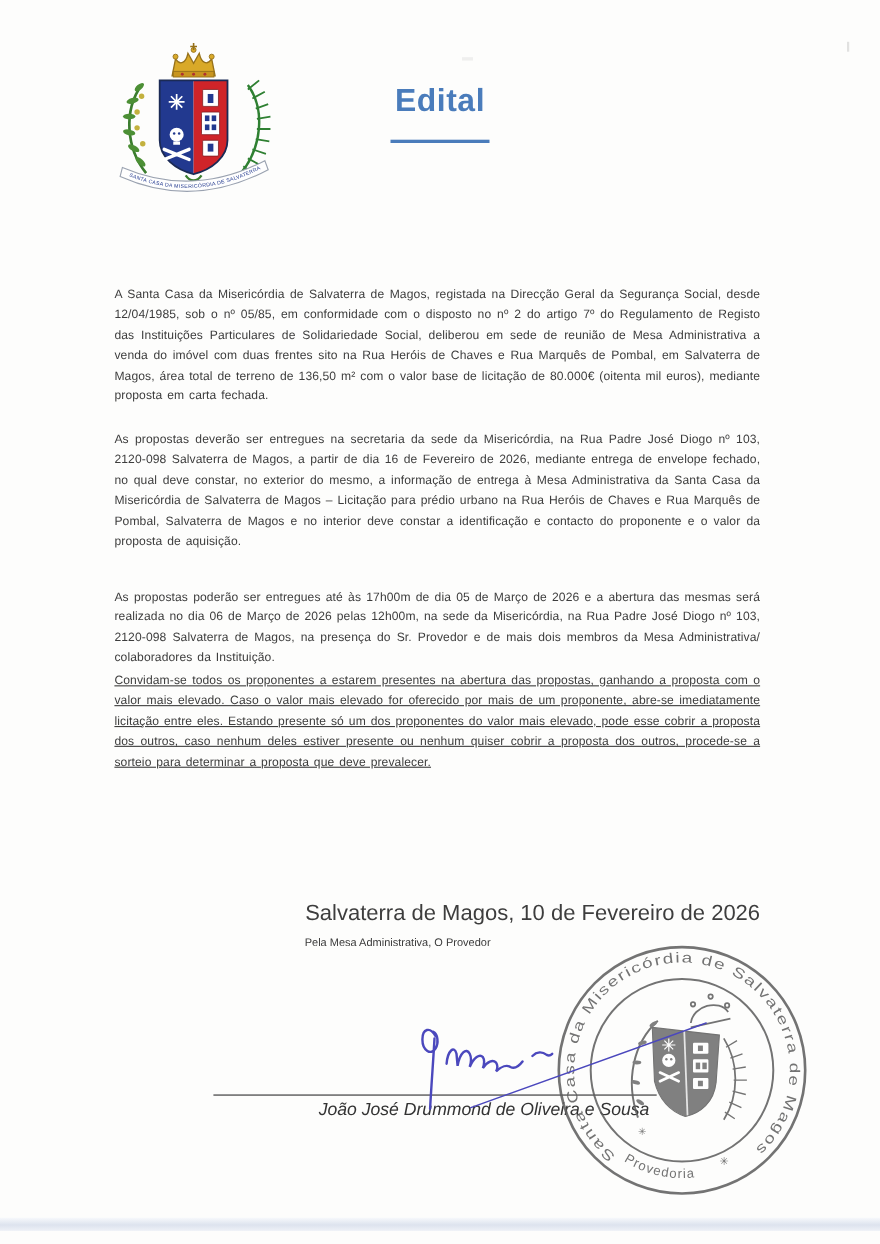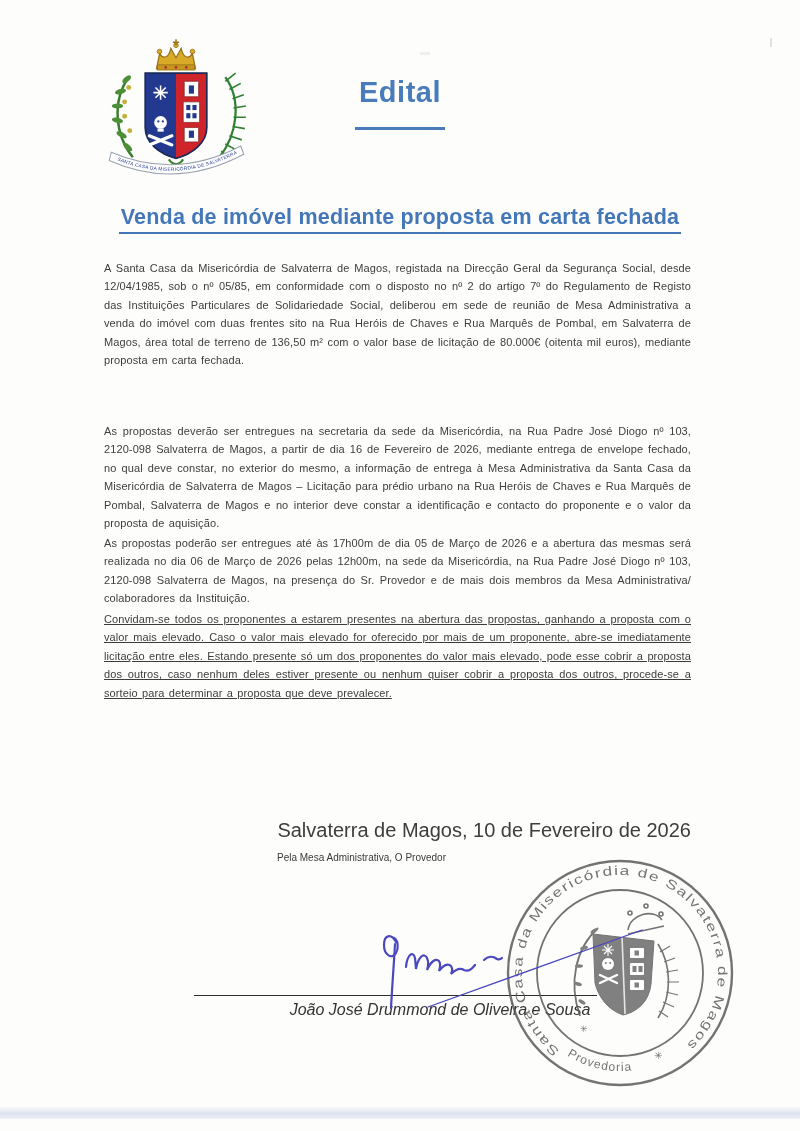--- a/index.html
+++ b/index.html
@@ -20,21 +20,21 @@
     font-size:21.5px;font-weight:700;color:#4377b7;letter-spacing:.2px;
   }
   .doc-subtitle span{display:inline-block;border-bottom:2.5px solid #4377b7;padding:0 2px 2px;}
   
   .para{
     position:absolute;left:104px;width:587px;margin:0;
     text-align:justify;text-align-last:left;
     font-size:11px;line-height:18.4px;color:#3d3d3d;
     letter-spacing:.1px;word-spacing:1.2px;
   }
-  .p1{top:259px;} .p2{top:422px;} .p3{top:534px;} .p4{top:610px;text-decoration:underline;} .p5{top:765px;}
+  .p1{top:259px;} .p2{top:391px;} .p3{top:534px;} .p4{top:610px;text-decoration:underline;} .p5{top:765px;}
   .date-line{
     position:absolute;left:104px;top:819px;width:587px;text-align:right;
     font-size:20px;color:#3d3d3d;
   }
   
   .sig-byline{position:absolute;left:277px;top:852px;font-size:10px;color:#3a3a3a;}
   .sig-ink{position:absolute;left:358px;top:908px;width:330px;height:108px;z-index:3;}
   .sig-rule{position:absolute;left:194px;top:995px;width:403px;height:0;border-top:1.6px solid #2e2e2e;z-index:2;}
   .signer-name{
     position:absolute;left:235px;top:1001px;width:410px;text-align:center;
@@ -127,23 +127,20 @@
         </defs>
       <text font-size="4.6" fill="#22398f" letter-spacing=".3">
         <textPath href="#ribbonArc" startOffset="2">SANTA CASA DA MISERICÓRDIA DE SALVATERRA DE MAGOS</textPath>
       </text>
     </g>
   </svg>
 
   <div class="doc-title">
     <span>Edital</span>
   </div>
-  <div class="doc-subtitle">
-    <span>Venda de imóvel mediante proposta em carta fechada</span>
-  </div>
 
   <p class="para p1">A Santa Casa da Misericórdia de Salvaterra de Magos, registada na Direcção Geral da Segurança Social, desde 12/04/1985, sob o nº 05/85, em conformidade com o disposto no nº 2 do artigo 7º do Regulamento de Registo das Instituições Particulares de Solidariedade Social, deliberou em sede de reunião de Mesa Administrativa a venda do imóvel com duas frentes sito na Rua Heróis de Chaves e Rua Marquês de Pombal, em Salvaterra de Magos, área total de terreno de 136,50 m² com o valor base de licitação de 80.000€ (oitenta mil euros), mediante proposta em carta fechada.</p>
   <p class="para p2">As propostas deverão ser entregues na secretaria da sede da Misericórdia, na Rua Padre José Diogo nº 103, 2120-098 Salvaterra de Magos, a partir de dia 16 de Fevereiro de 2026, mediante entrega de envelope fechado, no qual deve constar, no exterior do mesmo, a informação de entrega à Mesa Administrativa da Santa Casa da Misericórdia de Salvaterra de Magos – Licitação para prédio urbano na Rua Heróis de Chaves e Rua Marquês de Pombal, Salvaterra de Magos e no interior deve constar a identificação e contacto do proponente e o valor da proposta de aquisição.</p>
   <p class="para p3">As propostas poderão ser entregues até às 17h00m de dia 05 de Março de 2026 e a abertura das mesmas será realizada no dia 06 de Março de 2026 pelas 12h00m, na sede da Misericórdia, na Rua Padre José Diogo nº 103, 2120-098 Salvaterra de Magos, na presença do Sr. Provedor e de mais dois membros da Mesa Administrativa/ colaboradores da Instituição.</p>
   <p class="para p4">Convidam-se todos os proponentes a estarem presentes na abertura das propostas, ganhando a proposta com o valor mais elevado. Caso o valor mais elevado for oferecido por mais de um proponente, abre-se imediatamente licitação entre eles. Estando presente só um dos proponentes do valor mais elevado, pode esse cobrir a proposta dos outros, caso nenhum deles estiver presente ou nenhum quiser cobrir a proposta dos outros, procede-se a sorteio para determinar a proposta que deve prevalecer.</p>
 
   <div class="date-line">Salvaterra de Magos, 10 de Fevereiro de 2026</div>
 
   <div class="sig-byline">Pela Mesa Administrativa, O Provedor</div>
 

